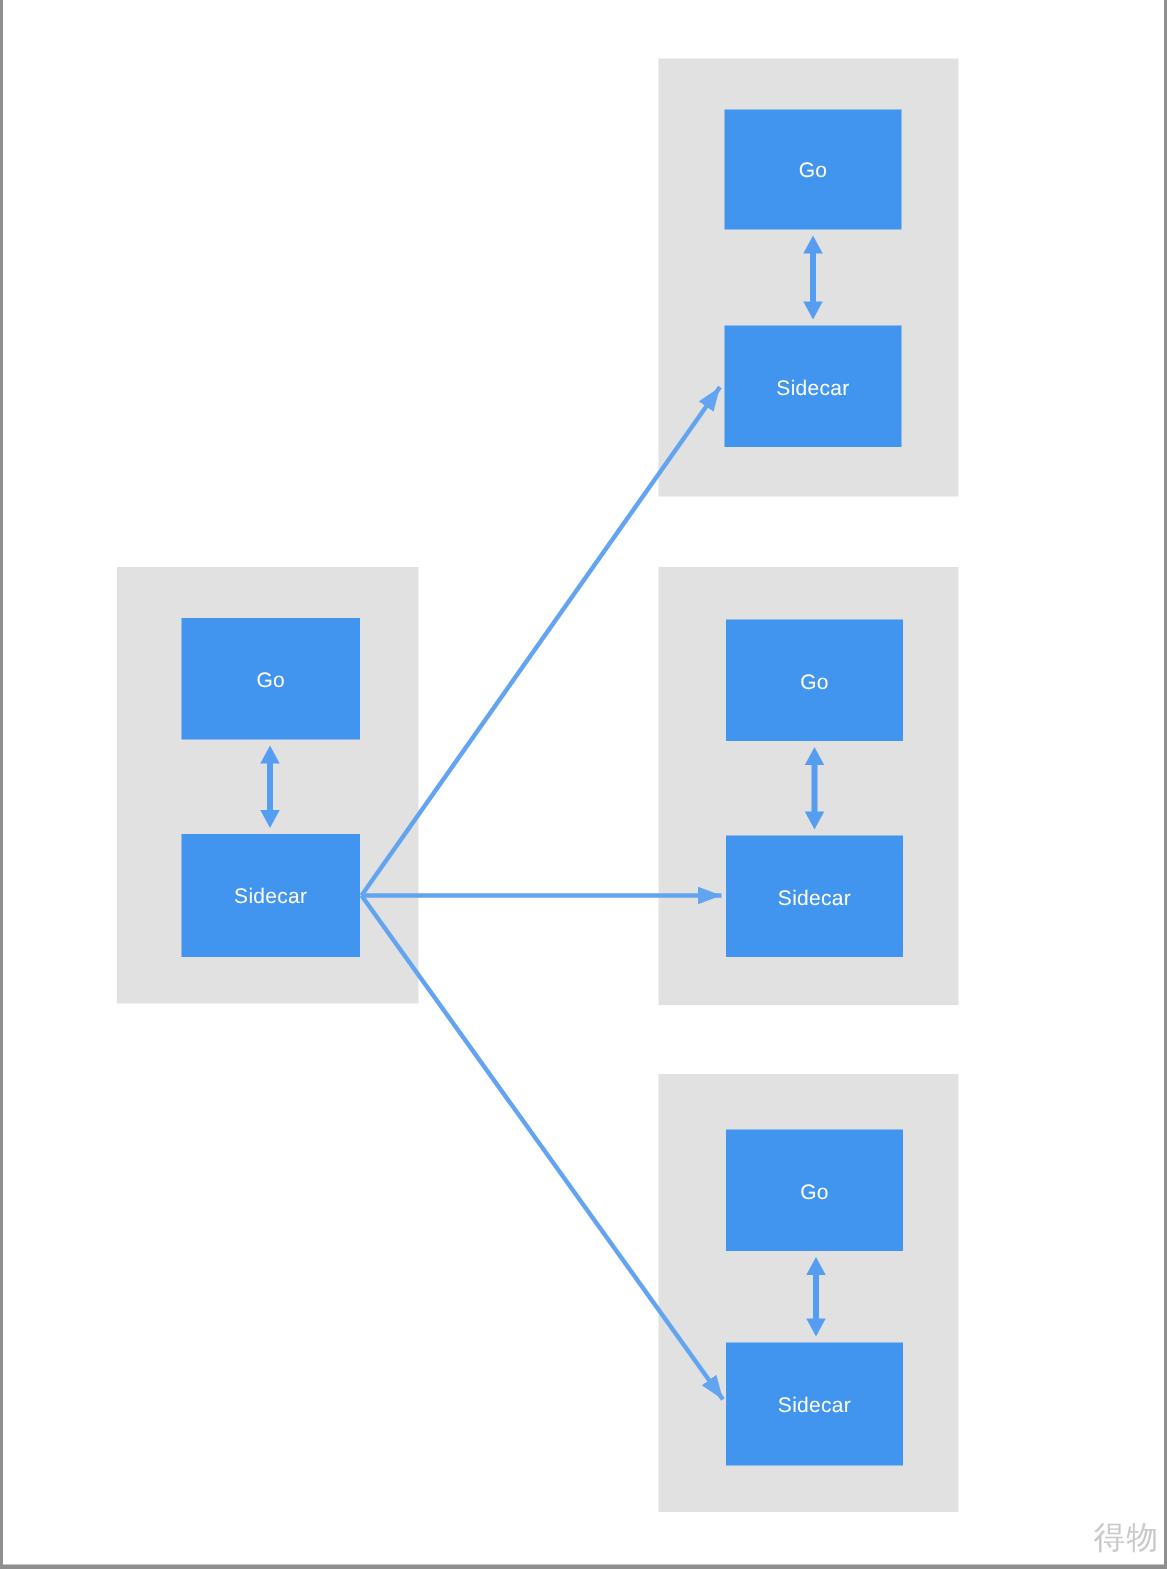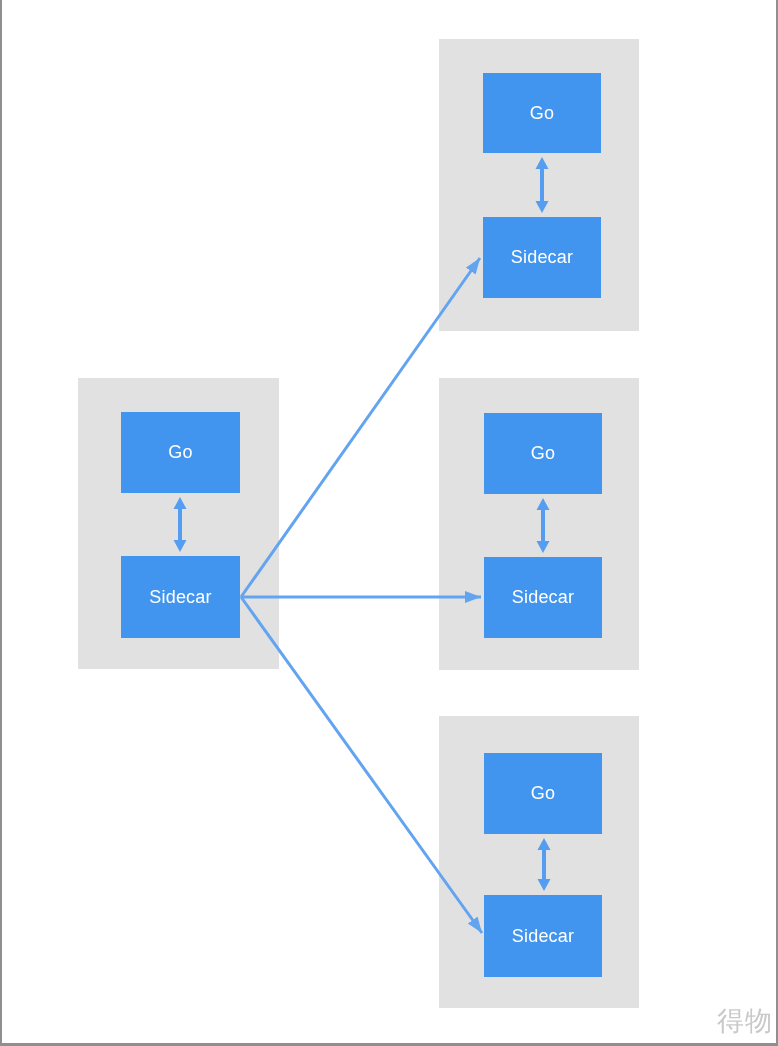--- a/index.html
+++ b/index.html
@@ -16,37 +16,37 @@
     font-family: "Liberation Sans", sans-serif;
   }
   .group {
     position: absolute;
     background: #e1e1e1;
   }
   .node {
     position: absolute;
     background: #4295ee;
     color: #ffffff;
-    font-size: 18px;
+    font-size: 14px;
     display: flex;
     align-items: center;
     justify-content: center;
     letter-spacing: 0.2px;
   }
   .overlay {
     position: absolute;
     left: 0; top: 0;
     width: 778px; height: 1046px;
     pointer-events: none;
   }
   .watermark {
     position: absolute;
     right: 3px;
     bottom: 4px;
-    font-size: 27px;
+    font-size: 21px;
     color: #c9c9c9;
     letter-spacing: 1px;
   }
 </style>
 </head>
 <body>
 
 <div class="page">
 
   <div class="group" style="left:76px; top:378px; width:201px; height:291px;"></div>

